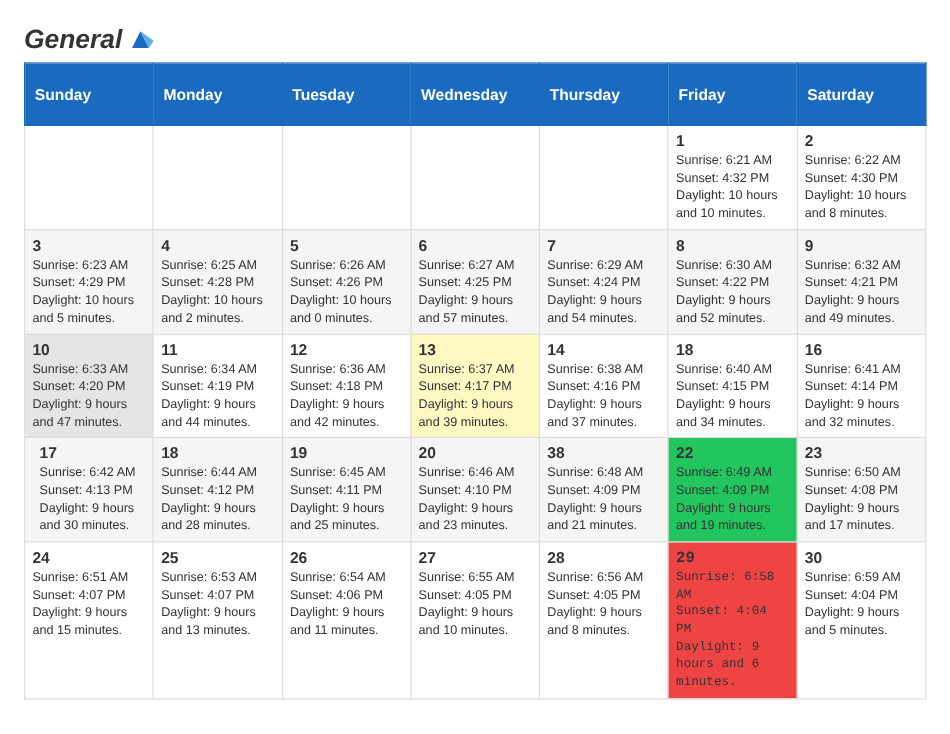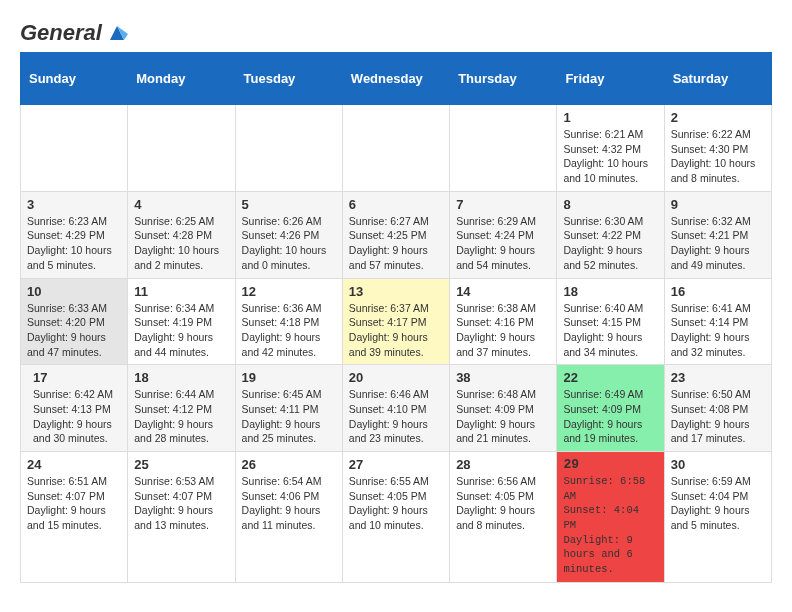--- a/index.html
+++ b/index.html
@@ -201,21 +201,21 @@
           <div class="day-info">Sunrise: 6:45 AM<br>Sunset: 4:11 PM<br>Daylight: 9 hours and 25 minutes.</div>
         </td>
         <td style="background: rgb(245, 245, 245);">
           <span class="day-num">20</span>
           <div class="day-info">Sunrise: 6:46 AM<br>Sunset: 4:10 PM<br>Daylight: 9 hours and 23 minutes.</div>
         </td>
         <td style="background: rgb(245, 245, 245);">
           <span class="day-num">38</span>
           <div class="day-info">Sunrise: 6:48 AM<br>Sunset: 4:09 PM<br>Daylight: 9 hours and 21 minutes.</div>
         </td>
-        <td style="background: #86efac;">
+        <td style="background: #22c55e;">
           <span class="day-num">22</span>
           <div class="day-info">Sunrise: 6:49 AM<br>Sunset: 4:09 PM<br>Daylight: 9 hours and 19 minutes.</div>
         </td>
         <td style="background: rgb(245, 245, 245);">
           <span class="day-num">23</span>
           <div class="day-info">Sunrise: 6:50 AM<br>Sunset: 4:08 PM<br>Daylight: 9 hours and 17 minutes.</div>
         </td>
       </tr>
       <tr>
         <td style="background: rgb(255, 255, 255);">

